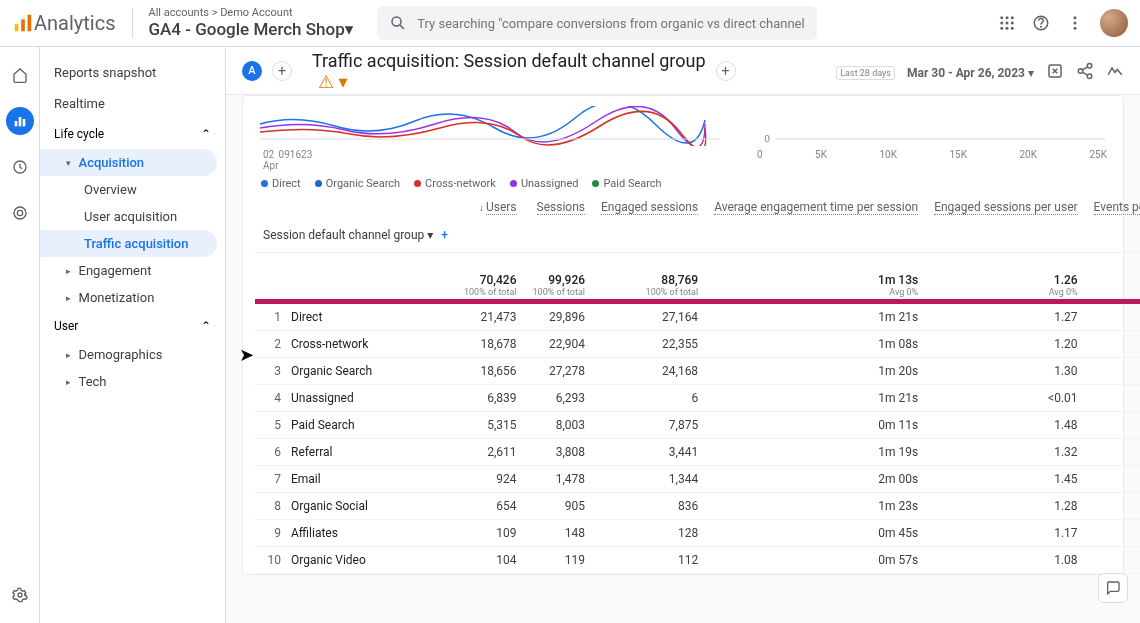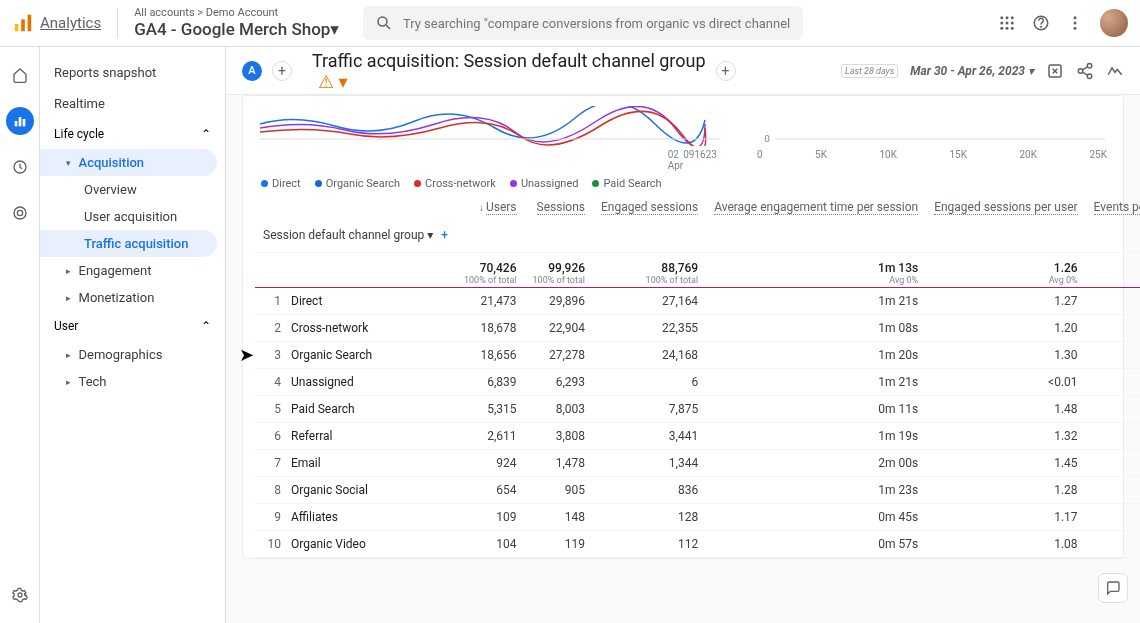--- a/index.html
+++ b/index.html
@@ -1,18 +1,18 @@
 <!DOCTYPE html>
 <html><head>
 <meta charset="utf-8">
 <style>
 * { box-sizing: border-box; margin: 0; padding: 0; font-family: Roboto, Arial, sans-serif; }
 body { width: 1140px; height: 623px; overflow: hidden; background: #fff; color: #3c4043; font-size: 13px; }
 .topbar { height: 47px; display: flex; align-items: center; padding: 0 12px; border-bottom: 1px solid #dadce0; gap: 12px; }
-.logo { display: flex; align-items: center; gap: 6px; font-size: 15px; color: #5f6368; text-decoration: underline; }
+.logo { display: flex; align-items: center; font-size: 20px; color: #5f6368; }
 .logo-icon { width: 22px; height: 22px; }
 .vr { width: 1px; height: 30px; background: #dadce0; margin: 0 4px; }
 .acct { display: flex; flex-direction: column; line-height: 1.2; }
 .breadcrumb { font-size: 11px; color: #5f6368; }
 .acct-name { font-size: 17px; font-weight: 500; color: #3c4043; display: flex; align-items: flex-start; }
 .search { flex: 0 0 440px; margin-left: 12px; height: 34px; background: #f1f3f4; border-radius: 6px; display: flex; align-items: center; padding: 0 12px; gap: 10px; color: #5f6368; }
 .search input { border: none; background: transparent; flex: 1; font-size: 13px; outline: none; }
 .top-right { margin-left: auto; display: flex; align-items: center; gap: 16px; color: #5f6368; }
 .icon18 { width: 18px; height: 18px; }
 .avatar { width: 28px; height: 28px; border-radius: 50%; background: radial-gradient(circle at 30% 30%, #d7a98c, #8b5a3b); }
@@ -31,21 +31,21 @@
 .side-sub { padding: 6px 14px 6px 44px; cursor: pointer; border-radius: 0 16px 16px 0; margin-right: 8px; }
 .side-sub.active { background: #e8f0fe; color: #1a73e8; font-weight: 500; }
 .caret { font-size: 9px; color: #5f6368; margin-right: 2px; }
 
 .main { flex: 1; display: flex; flex-direction: column; overflow: hidden; background: #fafafa; }
 .page-head { height: 48px; display: flex; align-items: center; padding: 0 16px; gap: 10px; background: #fff; border-bottom: 1px solid #e8eaed; }
 .chip-a { width: 20px; height: 20px; border-radius: 50%; background: #1a73e8; color: #fff; font-size: 11px; display: flex; align-items: center; justify-content: center; font-weight: 500; }
 .add-chip { width: 20px; height: 20px; border-radius: 50%; border: 1px solid #dadce0; display: flex; align-items: center; justify-content: center; font-size: 14px; color: #5f6368; cursor: pointer; }
 .page-title { font-size: 18px; font-weight: 400; color: #202124; margin-left: 10px; }
 .warn { color: #e37400; margin-left: 6px; display: flex; align-items: center; gap: 2px; }
-.head-right { margin-left: auto; display: flex; align-items: center; gap: 12px; color: #5f6368; font-style: italic; }
+.head-right { margin-left: auto; display: flex; align-items: flex-end; gap: 12px; color: #5f6368; }
 .date-range { font-size: 12px; }
 .last28 { font-size: 9px; color: #80868b; border: 1px solid #dadce0; border-radius: 3px; padding: 1px 3px; }
 
 .content { flex: 1; overflow: auto; padding: 0 16px 16px 16px; }
 .card { background: #fff; border: 1px solid #e8eaed; border-radius: 4px; padding: 10px 12px 0 12px; }
 .chart-row { display: flex; gap: 28px; }
 .chart { position: relative; }
 .legend { display: flex; gap: 14px; font-size: 11px; color: #5f6368; margin: 6px 0 4px 6px; }
 .lg { display: flex; align-items: center; gap: 4px; }
 .dot { width: 7px; height: 7px; border-radius: 50%; }
@@ -56,21 +56,21 @@
 .mini-input { width: 30px; border: none; border-bottom: 1px solid #5f6368; text-align: center; font-size: 12px; }
 .nav-arrow { cursor: pointer; color: #5f6368; padding: 0 3px; }
 
 table { width: 100%; border-collapse: collapse; font-size: 12px; }
 th, td { text-align: right; padding: 6px 8px; border-bottom: 1px solid #f1f3f4; white-space: nowrap; }
 th.first, td.first { text-align: left; }
 thead th { font-weight: 400; color: #5f6368; vertical-align: top; height: 58px; }
 thead th.first { vertical-align: middle; }
 .dim-head { display: flex; align-items: center; gap: 8px; color: #3c4043; margin-top: 24px; }
 .dim-head .plus { color: #1a73e8; font-weight: 500; cursor: pointer; }
-.totals td { font-weight: 500; color: #202124; padding-top: 8px; padding-bottom: 2px; border-bottom: 1px solid #be185d; }
+.totals td { font-weight: 500; color: #202124; padding-top: 20px; padding-bottom: 2px; border-bottom: 5px solid #be185d; }
 .subtot { font-size: 9px; font-weight: 400; color: #80868b; display: block; }
 tbody td.first { color: #202124; }
 .rownum { display: inline-block; width: 18px; text-align: right; color: #5f6368; margin-right: 10px; }
 .sort-arrow { font-size: 10px; margin-right: 2px; }
 .underline-dots { border-bottom: 1px dotted #80868b; }
 
 .cursor-ptr { position: absolute; left: 239px; top: 344px; font-size: 18px; color: #000; pointer-events: none; }
 .fab { position: fixed; right: 12px; bottom: 20px; width: 30px; height: 30px; border-radius: 6px; border: 1px solid #dadce0; background: #fff; display: flex; align-items: center; justify-content: center; color: #5f6368; }
 </style>
 </head>
@@ -226,21 +226,21 @@
       <div class="card">
 
         <div class="chart-row">
           <div class="chart">
             <svg width="470" height="40" viewBox="0 0 470 40">
               <path d="M5 18 Q40 8 80 20 T160 15 T240 22 T320 12 T400 18 T450 14" stroke="#1a73e8" fill="none" stroke-width="1.5"></path>
               <path d="M5 22 Q50 14 90 24 T180 18 T260 26 T340 16 T420 22 T450 18" stroke="#9334e6" fill="none" stroke-width="1.5"></path>
               <path d="M5 26 Q55 20 95 28 T185 22 T265 30 T345 20 T425 26 T450 22" stroke="#d93025" fill="none" stroke-width="1.5"></path>
               <line x1="5" y1="33" x2="465" y2="33" stroke="#dadce0"></line>
             </svg>
-            <div style="display:flex;justify-content:flex-end;font-size:10px;color:#80868b;padding:0 8px;">
+            <div style="display:flex;justify-content:flex-start;font-size:10px;color:#80868b;padding:0 8px;">
               <span style="white-space:pre">02
 Apr</span>
               <span>09</span>
               <span>16</span>
               <span>23</span>
             </div>
           </div>
           <div class="chart" style="flex:1;min-width:300px">
             <svg width="100%" height="40" viewBox="0 0 320 40" preserveAspectRatio="none">
               <line x1="20" y1="33" x2="315" y2="33" stroke="#dadce0"></line>

